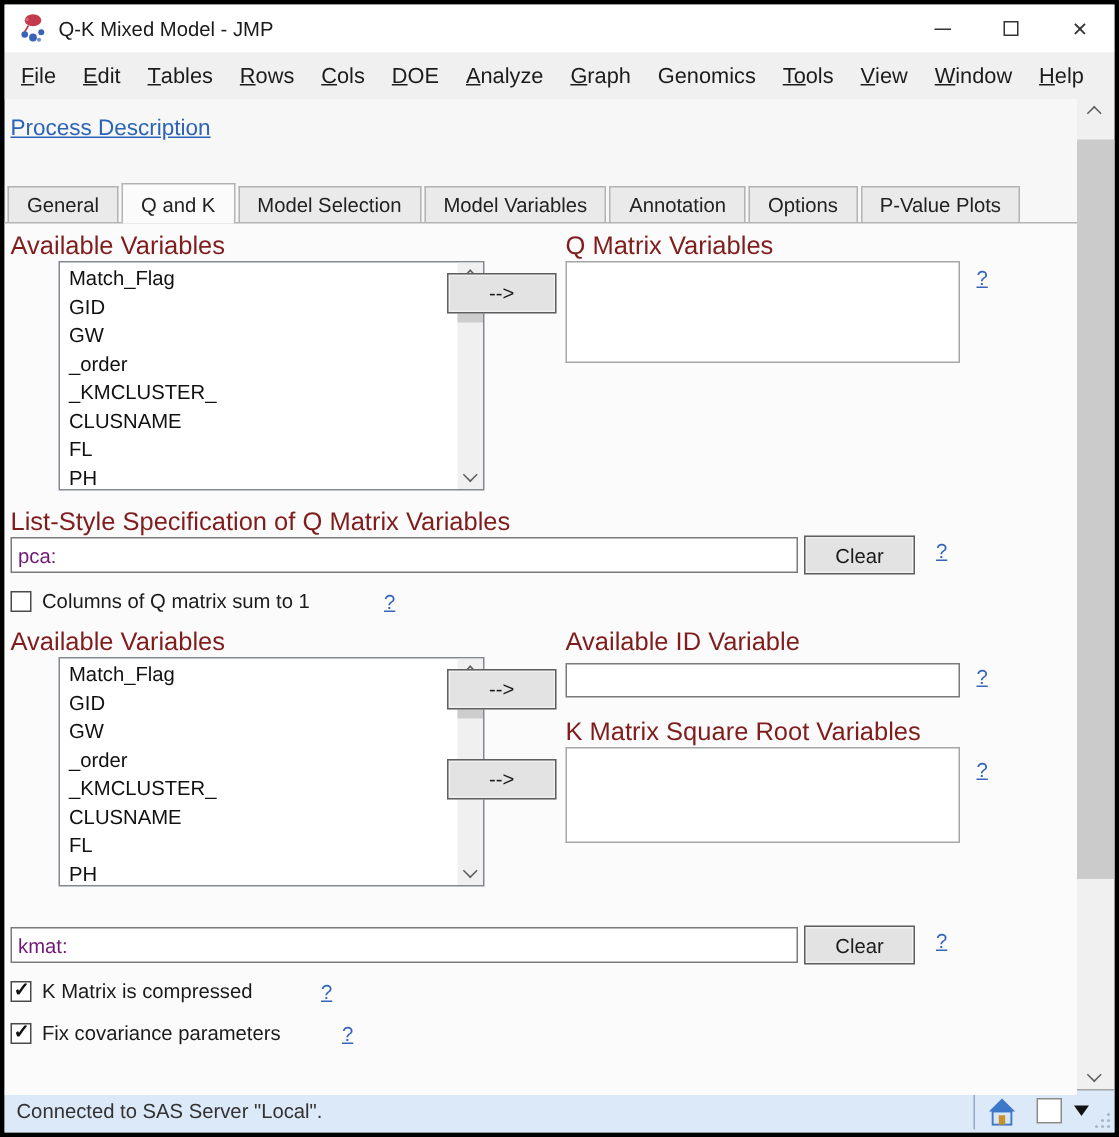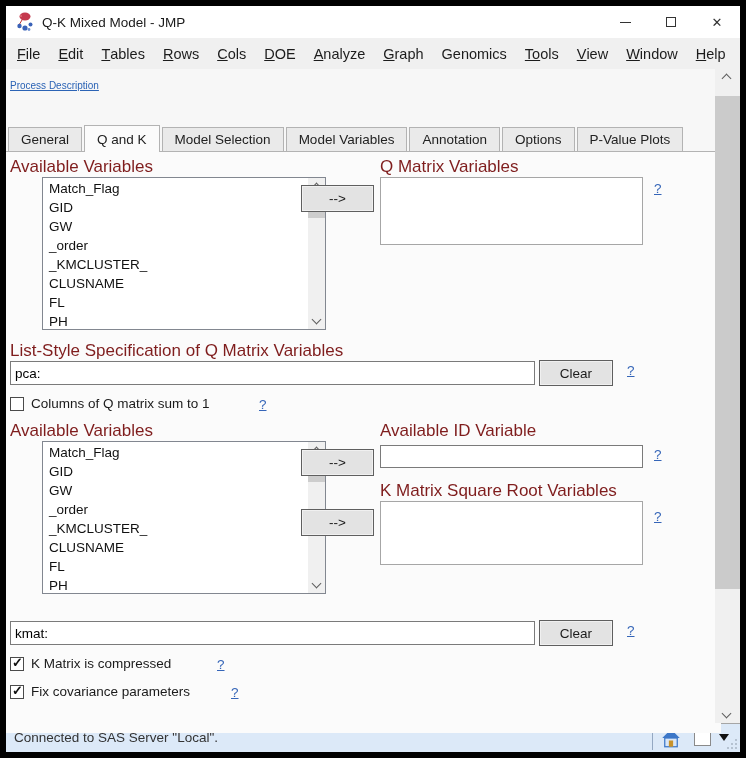--- a/index.html
+++ b/index.html
@@ -1,55 +1,55 @@
 <!DOCTYPE html>
 <html><head>
 <meta charset="utf-8">
 <style>
   * { box-sizing: border-box; margin: 0; padding: 0; }
   html,body { background:#ffffff; font-family:"Liberation Sans", sans-serif; }
-  .window { position:relative; width:746px; height:758px; border:6px solid #000000; background:#f7f7f7; overflow:hidden;padding-left:45px; }
+  .window { position:relative; width:746px; height:758px; border:3px solid #000000; background:#f7f7f7; overflow:hidden;padding-left:45px; }
 
   
   .titlebar { position:absolute; top:0; left:0; right:0; height:32px; background:#ffffff; display:flex; align-items:center; }
   .app-icon { width:22px; height:22px; margin-left:8px; flex:0 0 auto; }
   .title-text { margin-left:6px; font-size:13.5px; color:#1a1a1a; }
   .win-controls { position:absolute; right:0; top:0; height:32px; display:flex; }
   .win-btn { width:46px; height:32px; display:flex; align-items:center; justify-content:center; color:#333; font-size:13px; }
   .min-glyph { width:11px; height:1px; background:#333; }
   .max-glyph { width:10px; height:10px; border:1px solid #333; background:transparent; }
   .close-glyph { font-size:13px; color:#333; line-height:1; }
 
   
   .menubar { position:absolute; top:32px; left:0; right:0; height:31px; background:#f0f0f0; display:flex; align-items:center; padding-left:2px; }
   .menu-item { padding:0 9px; font-size:14.5px; color:#1c1c1c; height:100%; display:flex; align-items:center; cursor:default; }
   .mnemonic { text-decoration:underline; }
 
   
-  .process-link { position:absolute; left:4px; top:74px; font-size:10px; color:#2b63b5; text-decoration:underline; cursor:pointer; }
+  .process-link { position:absolute; left:4px; top:74px; font-size:15px; color:#2b63b5; text-decoration:underline; cursor:pointer; }
 
   
   .tabbar { position:absolute; left:2px; top:119px; height:26px; display:flex; align-items:flex-end; z-index:3; }
   .tab { height:24px; padding:0 12px; margin-right:2px; background:#eaeaea; border:1px solid #b3b3b3; border-bottom:none; font-size:13.5px; color:#222; display:flex; align-items:center; cursor:default; }
   .tab.active { height:27px; margin-bottom:-1px; background:#fbfbfb; z-index:4; }
 
   
   .panel { position:absolute; left:0; top:145px; width:715px; height:582px; background:#fbfbfb; border-top:1px solid #b3b3b3; z-index:1; }
   .lbl { position:absolute; font-size:17px; color:#7f1d1d; white-space:nowrap; }
   .listbox { position:absolute; width:284px; height:153px; background:#ffffff; border:1px solid #828790; overflow:hidden;margin-left:32px; }
   .lb-items { position:absolute; left:0; top:1px; right:17px; }
   .lb-item { font-size:13.5px; color:#111; line-height:19px; padding-left:6px; white-space:nowrap; }
   .lb-scroll { position:absolute; top:0; right:0; bottom:0; width:17px; background:#f0f0f0; }
   .lb-thumb { position:absolute; top:18px; left:0; width:17px; height:22px; background:#cdcdcd; }
   .chev { position:absolute; left:5px; width:7px; height:7px; border-left:1.5px solid #5e5e5e; border-top:1.5px solid #5e5e5e; }
   .chev.up { top:6px; transform:rotate(45deg); }
   .chev.down { bottom:6px; transform:rotate(225deg); }
   .btn { position:absolute; background:#e3e3e3; border:1px solid #5f5f5f; box-shadow: inset 0 0 0 1px #f0f0f0; font-size:13.5px; color:#1b1b1b; display:flex; align-items:center; justify-content:center; cursor:default; }
   .bigbox { position:absolute; background:#ffffff; border:1px solid #a6a6a6; }
-  .tinput { position:absolute; background:#ffffff; border:1px solid #7a7a7a; font-family:"Liberation Sans", sans-serif; font-size:13.5px; color:#000000; padding:0 0 0 4px; }
+  .tinput { position:absolute; background:#ffffff; border:1px solid #7a7a7a; font-family:"Liberation Sans", sans-serif; font-size:13.5px; color:#701a75; padding:0 0 0 4px; }
   .help { position:absolute; font-size:13.5px; color:#3565b8; text-decoration:underline; cursor:pointer; }
   .checkbox { position:absolute; width:14px; height:14px; background:#ffffff; border:1px solid #4a4a4a; }
   .checkbox.checked::after { content:"✓"; position:absolute; left:1px; top:-3px; font-size:13px; font-weight:bold; color:#111; }
   .cb-label { position:absolute; font-size:13.5px; color:#1b1b1b; white-space:nowrap; }
 
   
   .main-scroll { position:absolute; top:63px; right:0; width:25px; bottom:29px; background:#f0f0f0; z-index:5; }
   .main-scroll .chev { left:8px; }
   .main-thumb { position:absolute; top:27px; left:0; width:25px; height:493px; background:#cbcbcb; }
 

